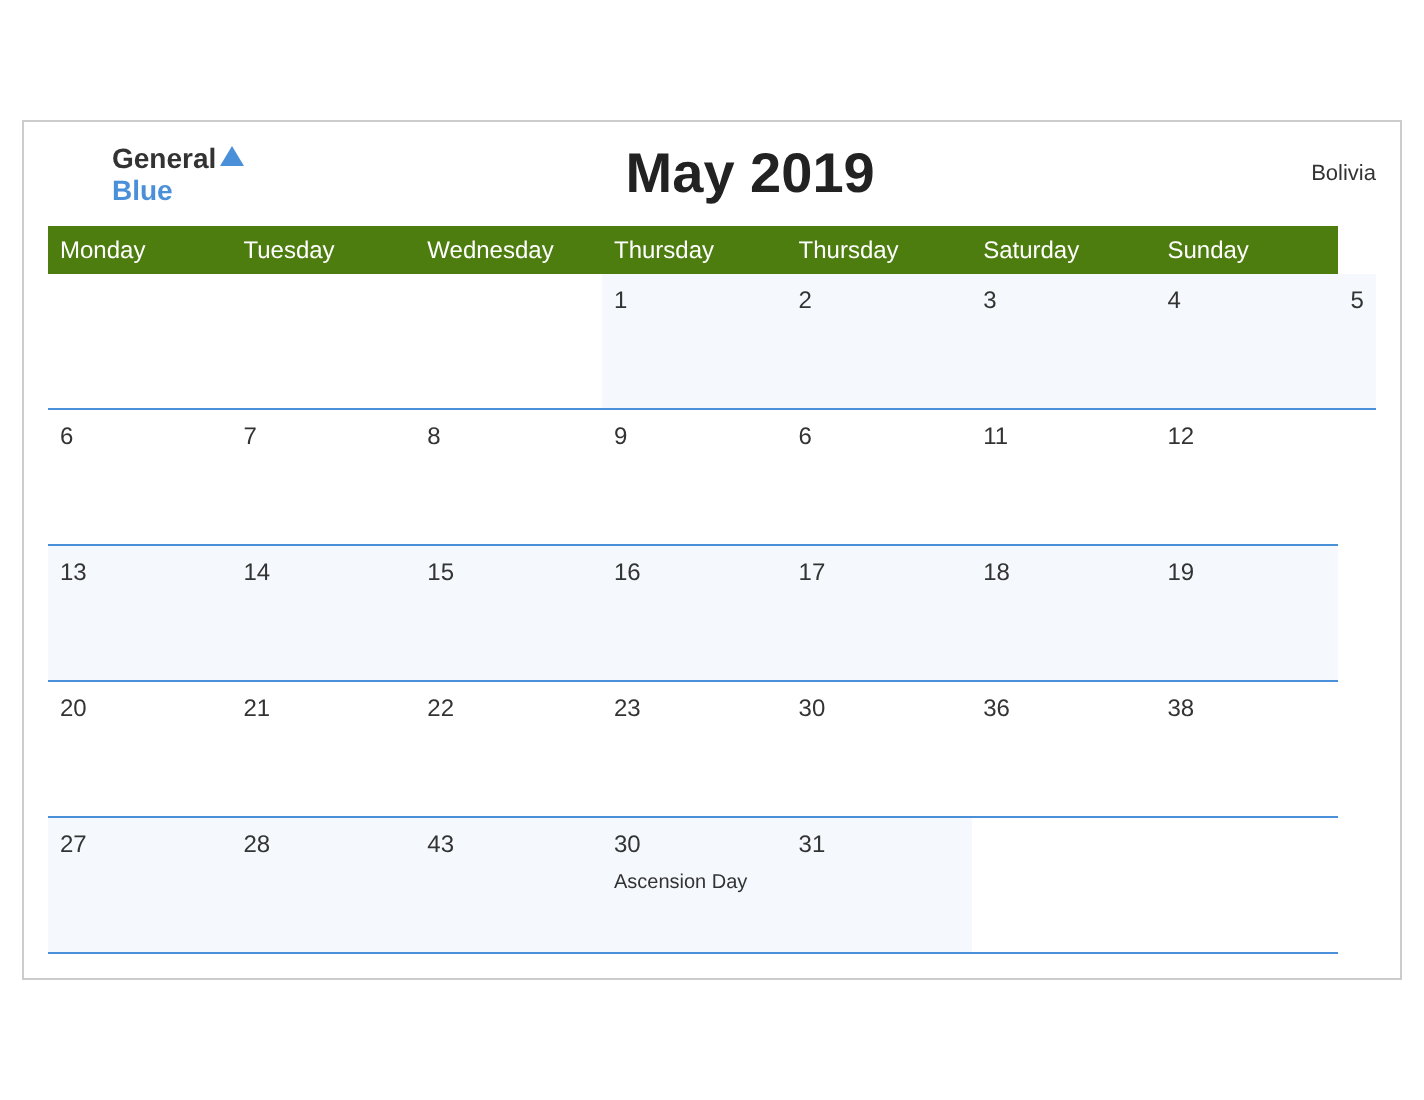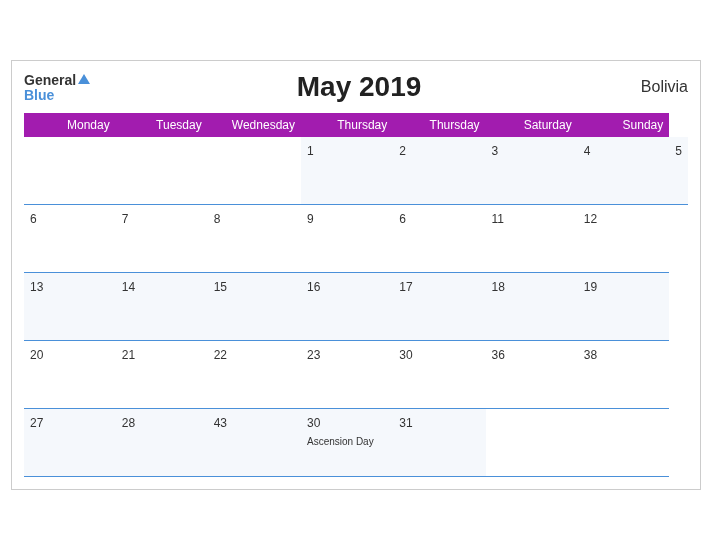--- a/index.html
+++ b/index.html
@@ -22,20 +22,21 @@
     .header {
       display: flex;
       align-items: center;
       justify-content: space-between;
       margin-bottom: 10px;
     }
     .logo {
       display: flex;
       flex-direction: column;
       line-height: 1;
+      margin-left: 32px;
     }
     .logo-general {
       font-size: 14px;
       font-weight: bold;
       color: #333;
     }
     .logo-blue {
       font-size: 14px;
       font-weight: bold;
       color: #4a90d9;
@@ -53,36 +54,36 @@
       top: -2px;
     }
     .calendar-title {
       font-size: 28px;
       font-weight: bold;
       color: #222;
       text-align: center;
       flex: 1;
     }
     .country {
-      font-size: 16px;
+      font-size: 11px;
       color: #333;
       text-align: right;
       min-width: 60px;
     }
     .calendar-grid {
       width: 100%;
       border-collapse: collapse;
     }
     .calendar-grid th {
-      background: #a21caf;
+      background: #4d7c0f;
       color: #fff;
       font-size: 12px;
       font-weight: normal;
       padding: 5px 6px;
-      text-align: right;
+      text-align: left;
       border: none;
     }
     .calendar-grid td {
       width: calc(100% / 7);
       height: 68px;
       vertical-align: top;
       padding: 4px 6px;
       border-bottom: 1px solid #4a90d9;
       background: #fff;
     }

